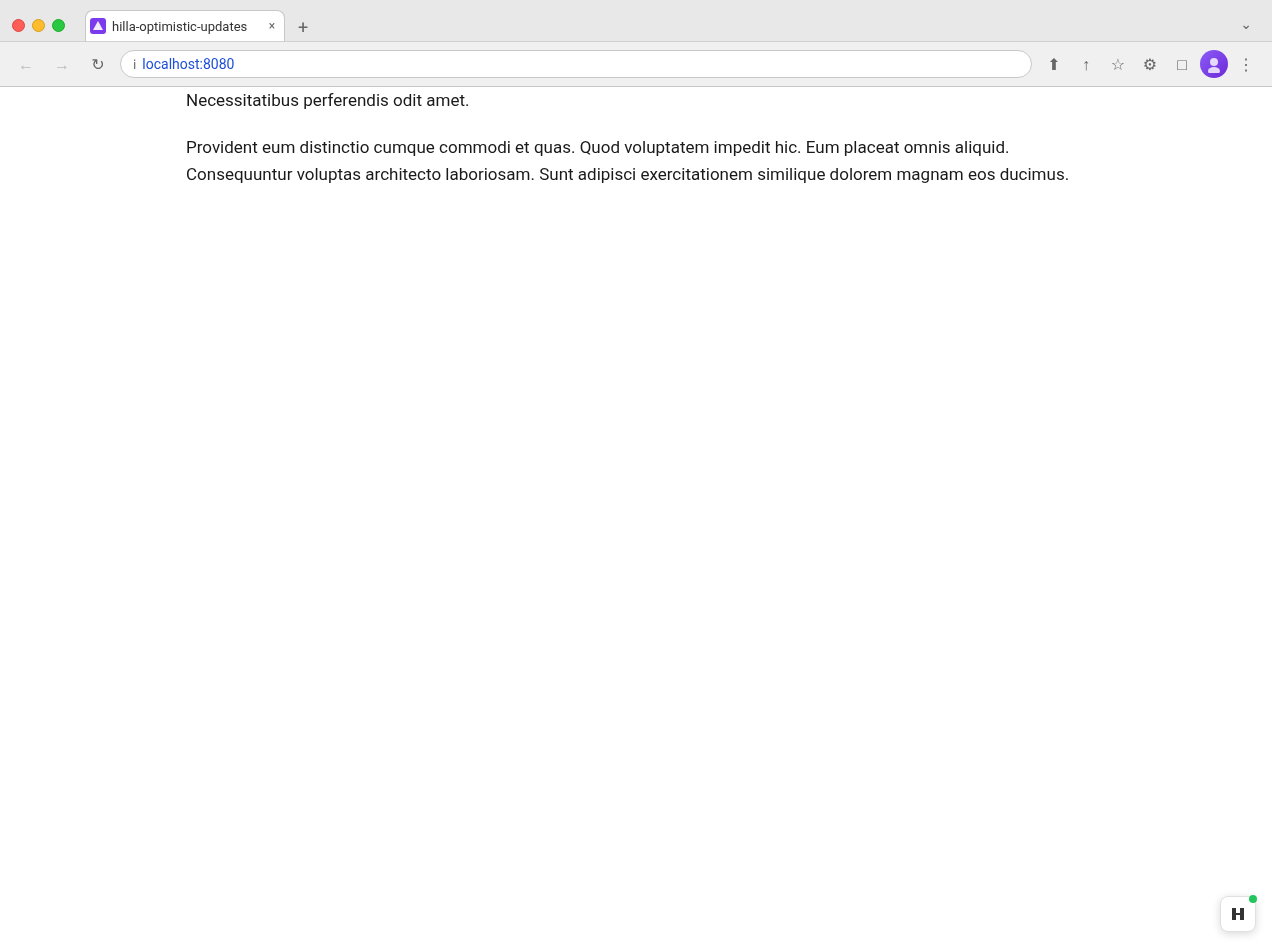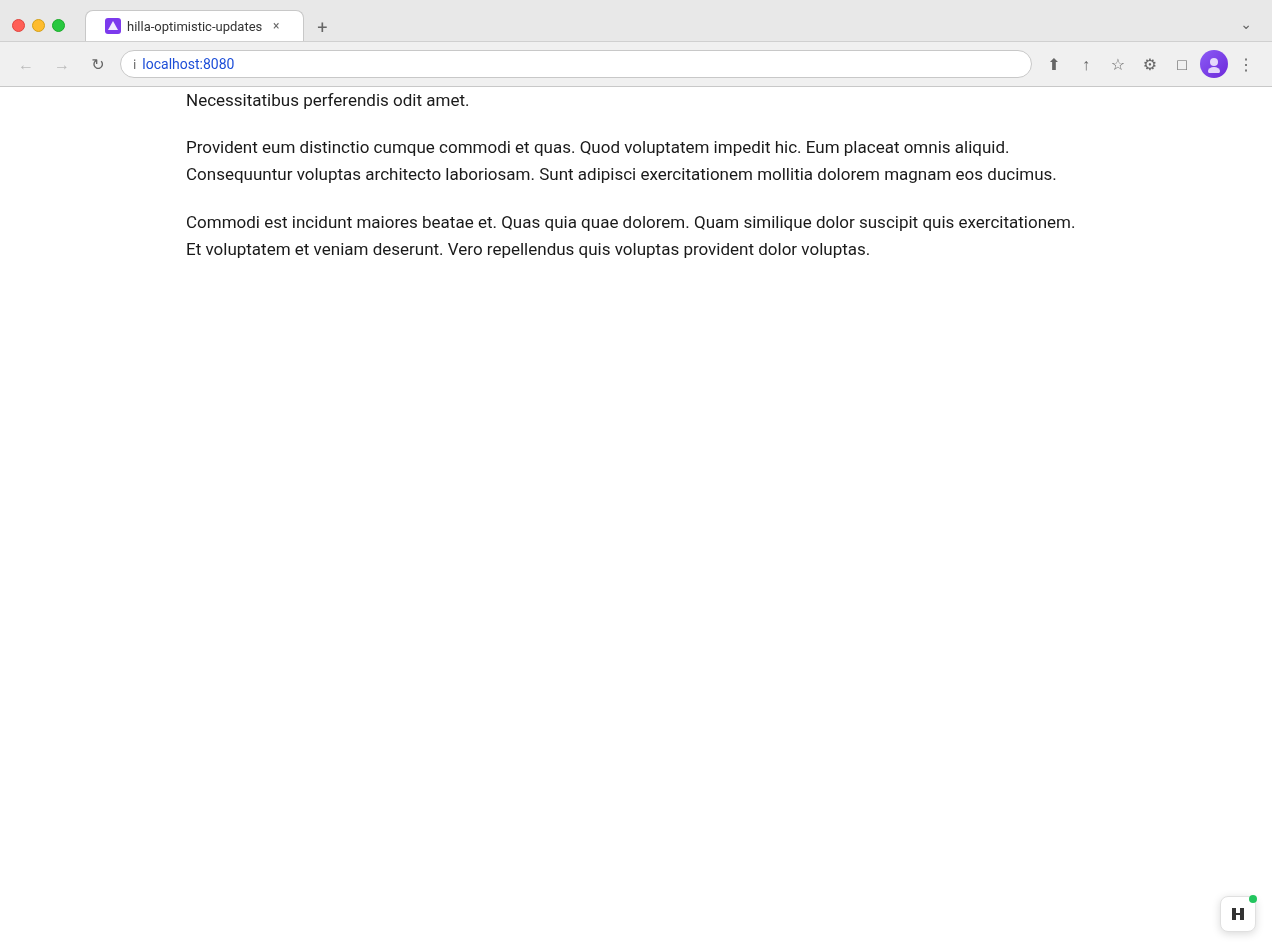--- a/index.html
+++ b/index.html
@@ -50,21 +50,21 @@
       display: flex;
       align-items: flex-end;
       margin-left: 8px;
       flex: 1;
     }
 
     .tab {
       display: flex;
       align-items: center;
       gap: 6px;
-      padding: 7px 19px;
+      padding: 7px 4px;
       background: #ffffff;
       border-radius: 8px 8px 0 0;
       border: 1px solid #c8c8c8;
       border-bottom: none;
       min-width: 200px;
       font-size: 13px;
       color: #333;
     }
 
     .tab-favicon {
@@ -369,22 +369,21 @@
         </div>
       </div>
       <div class="nav-action-btn">⋮</div>
     </div>
   </div>
 </div>
 
 <div class="page-content">
   <div class="content-area">
     <p class="body-text">Necessitatibus perferendis odit amet.</p>
-    <p class="body-text">Provident eum distinctio cumque commodi et quas. Quod voluptatem impedit hic. Eum placeat omnis aliquid. Consequuntur voluptas architecto laboriosam. Sunt adipisci exercitationem mollitia dolorem magnam eos ducimus.</p>
-    <p class="body-text">Commodi est incidunt maiores beatae et. Quas quia quae dolorem. Quam similique dolor suscipit quis exercitationem. Et voluptatem et veniam deserunt. Vero repellendus quis voluptas provident dolor voluptas.</p>
+    <p class="body-text">Provident eum distinctio cumque commodi et quas. Quod voluptatem impedit hic. Eum placeat omnis aliquid. Consequuntur voluptas architecto laboriosam. Sunt adipisci exercitationem similique dolorem magnam eos ducimus.</p>
 
   </div>
 </div>
 
 <div class="hilla-badge">
   <div class="hilla-dot"></div>
   <svg width="20" height="20" viewBox="0 0 20 20" fill="none">
     <path d="M4 16 L4 4 L8 4 L8 9 L12 9 L12 4 L16 4 L16 16 L12 16 L12 11 L8 11 L8 16 Z" fill="#333"></path>
   </svg>
 </div>

